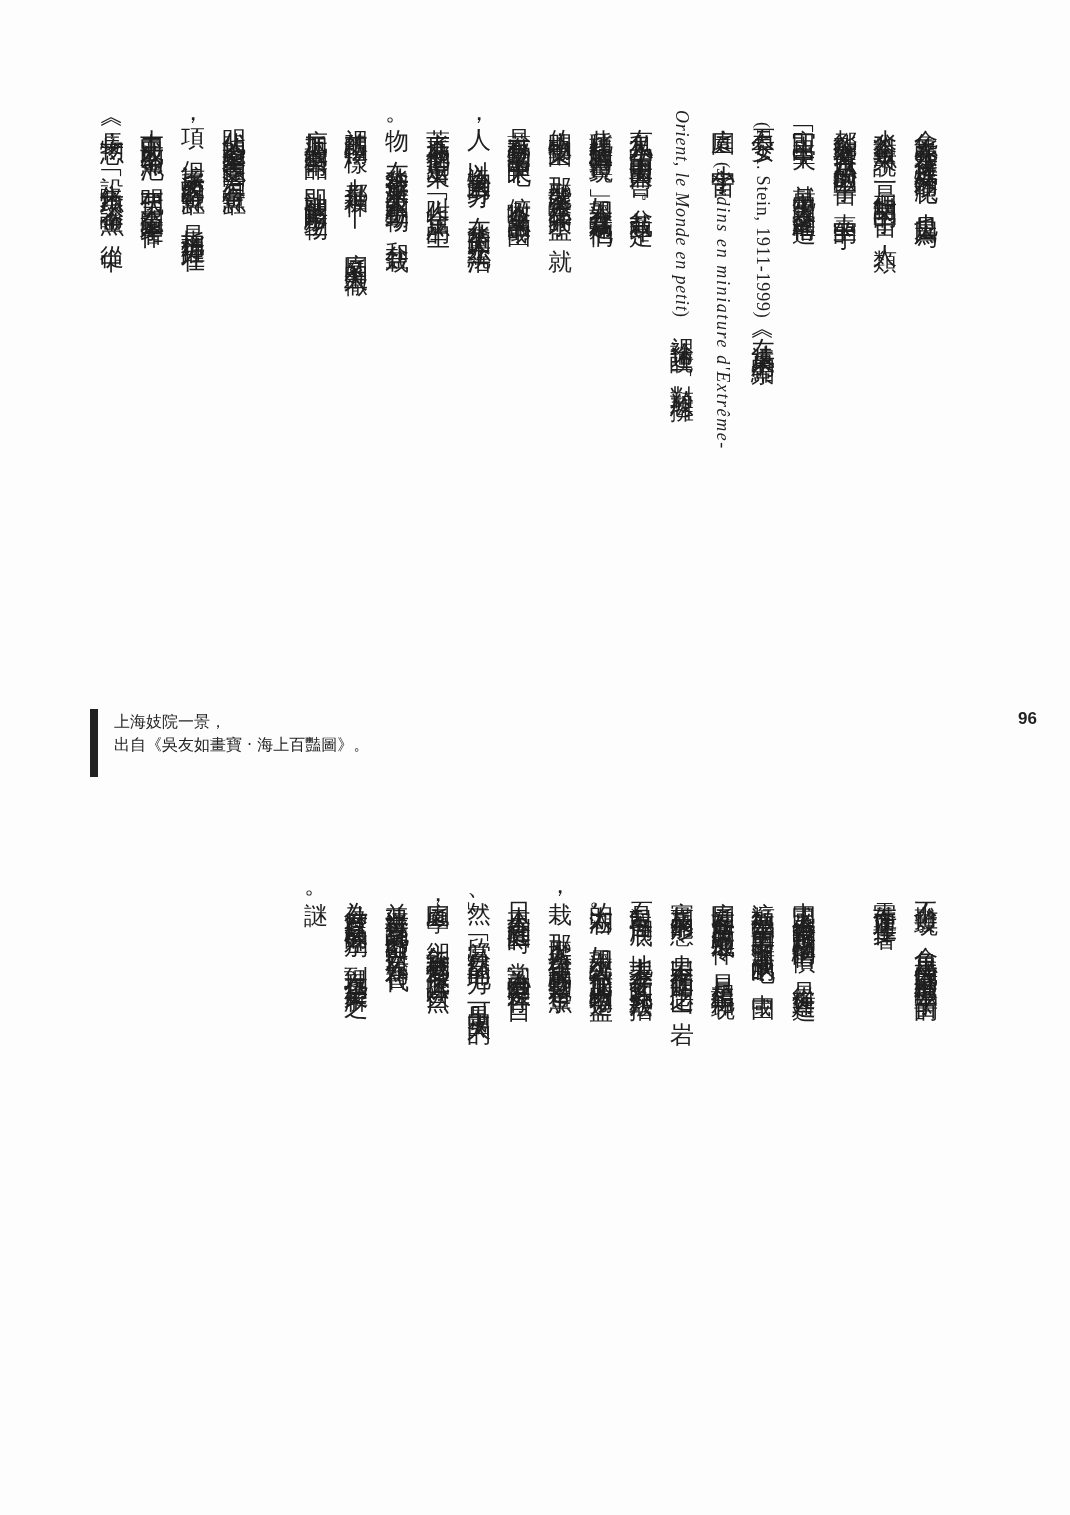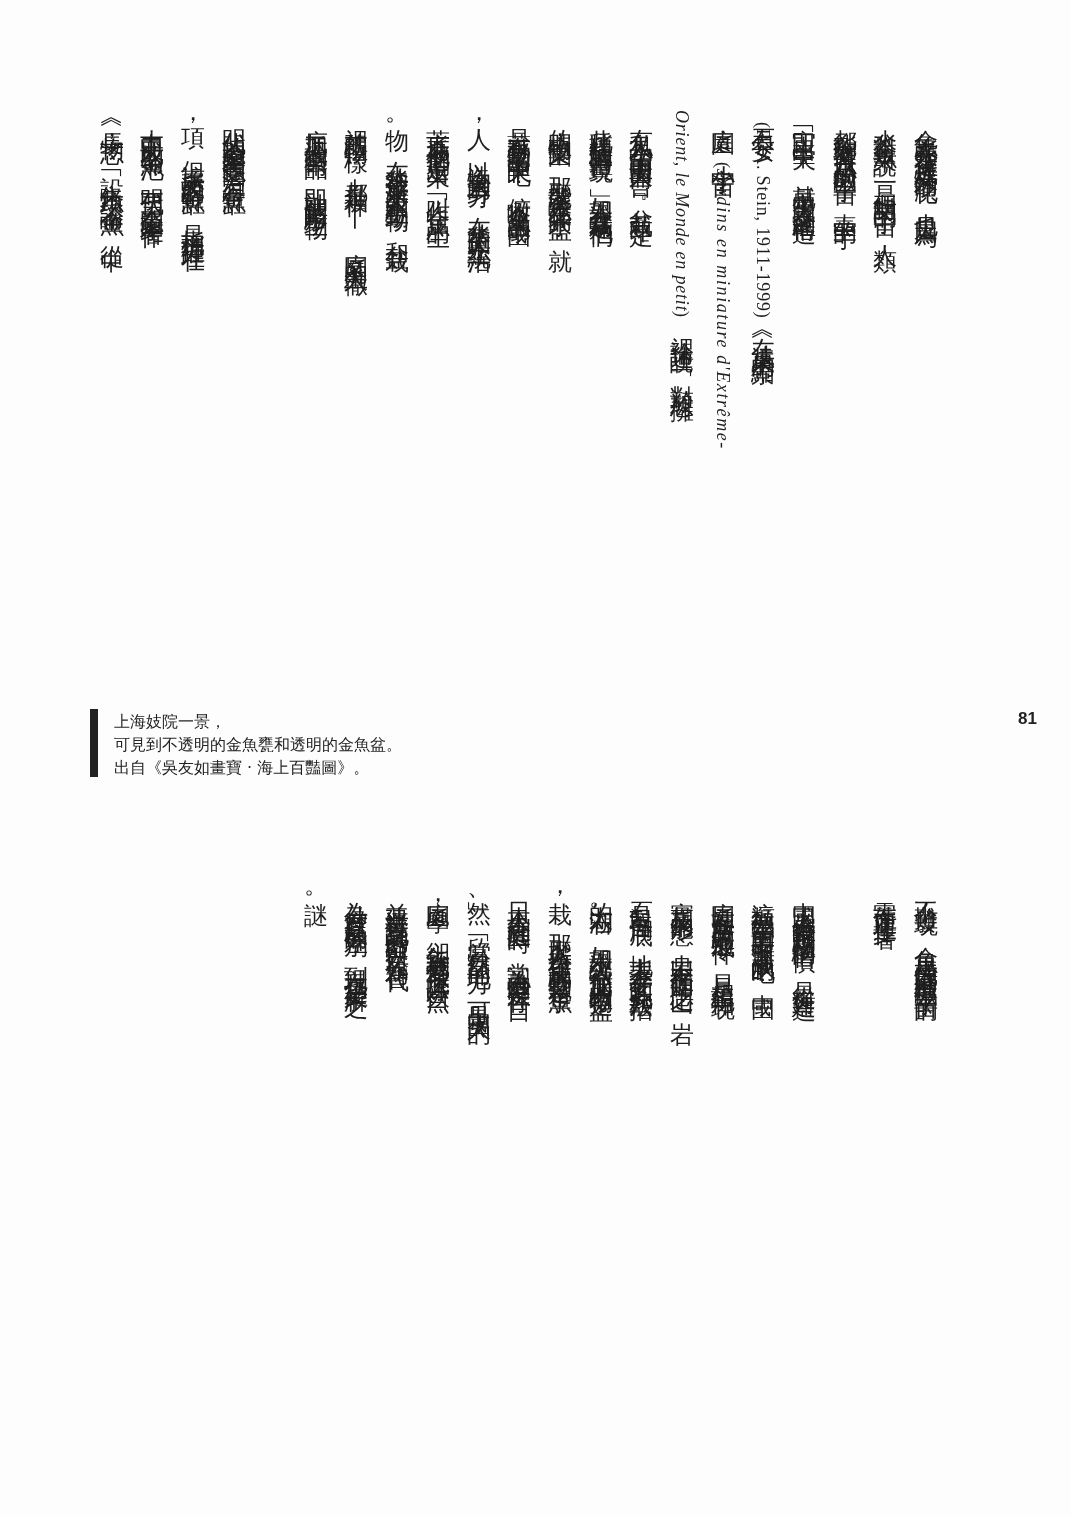--- a/index.html
+++ b/index.html
@@ -93,26 +93,25 @@
   <div class="col" style="left:213px;top:110px"><span>明代的造園學著作《園治》有「金魚缸」一</span></div>
   <div class="col" style="left:172px;top:110px"><span>項，但該處所說的金魚缸，是指把糙缸埋在</span></div>
   <div class="col" style="left:131px;top:110px"><span>土中而成的金魚池。明代另一本造園學著作</span></div>
   <div class="col" style="left:91px;top:110px"><span>《長物志》，設「朱魚」項談論金魚。從中</span></div>
 </div>
 
 <div class="caption">
   <div class="caption-bar"></div>
   <div class="caption-text">
     <span class="caption-line">上海妓院一景，</span>
-    <span class="caption-line">可見到不透明的金魚甕和透明的金魚盆。</span>
     <span class="caption-line">出自《吳友如畫寶 · 海上百豔圖》。</span>
   </div>
 </div>
 
-<div class="page-number">81</div>
+<div class="page-number">96</div>
 
 <div>
   <div class="col" style="left:905px;top:883px"><span>不難發現，金魚是構成庭園這種微型宇宙的</span></div>
   <div class="col" style="left:864px;top:883px"><span>零件而正運作著。</span></div>
   <div class="col" style="left:783px;top:883px"><span>中國人偏愛畸形動植物的習慣，是從對建造</span></div>
   <div class="col" style="left:742px;top:883px"><span>這類微型宇宙的需要中漸漸養成的吧？中國</span></div>
   <div class="col" style="left:702px;top:883px"><span>庭園裡面所有的構成零件，只是想呈現和現</span></div>
   <div class="col" style="left:661px;top:883px"><span>實相反的形態。山是不存在的理想之山，岩</span></div>
   <div class="col" style="left:620px;top:883px"><span>石是取自湖底、地表上不存在的多孔穴皺摺</span></div>
   <div class="col" style="left:580px;top:883px"><span>的太湖石。如果說經人徹底加工的植物是盆</span></div>

